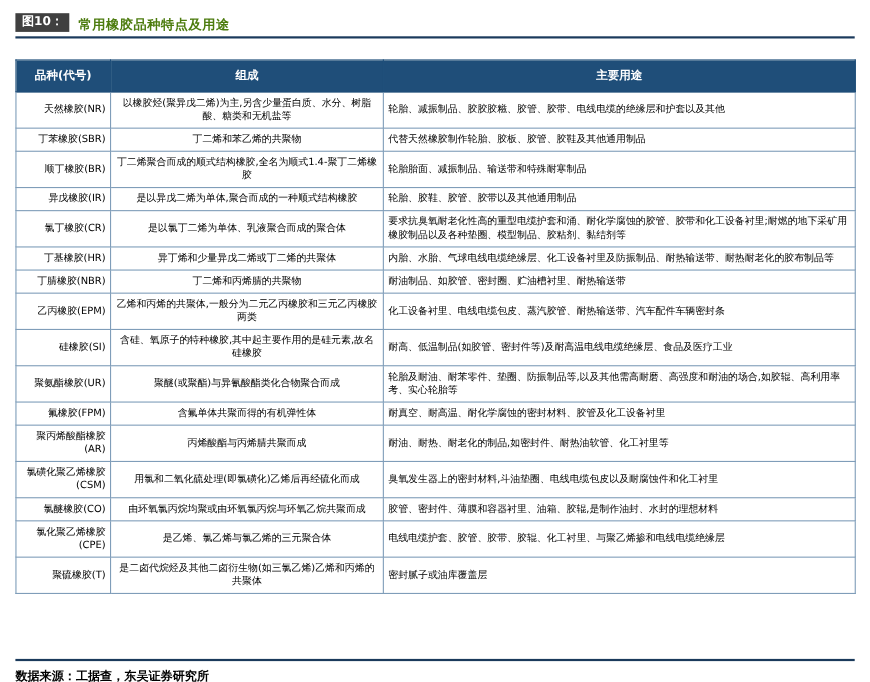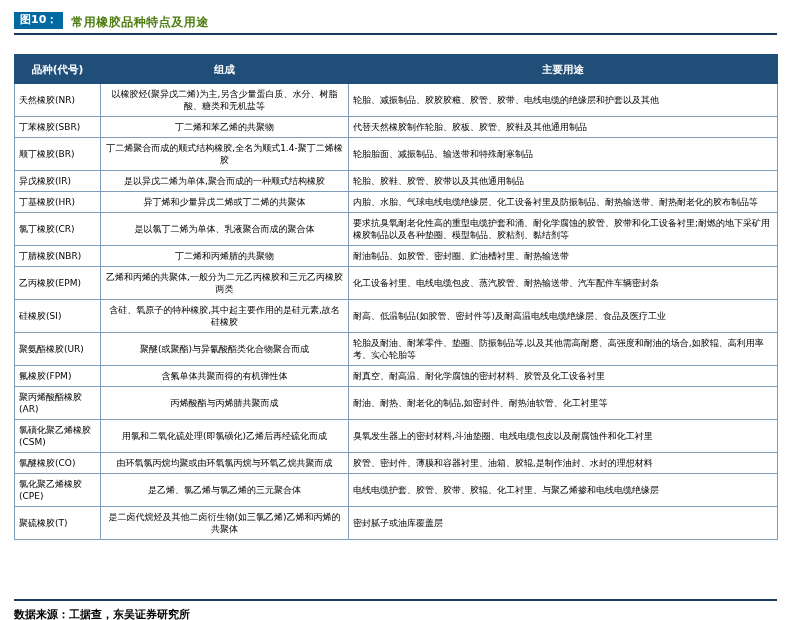--- a/index.html
+++ b/index.html
@@ -23,21 +23,21 @@
   }
   
   .title-wrap {
     margin-top: 12px;
     border-bottom: 2px solid #1b3a5c;
     padding-bottom: 4px;
     display: flex;
     align-items: flex-end;
   }
   .title-badge {
-    background: #0369a1;
+    background: #404040;
     color: #ffffff;
     font-size: 11px;
     font-weight: bold;
     padding: 2px 6px 3px 6px;
     line-height: 12px;
     white-space: nowrap;
   }
   .title-text {
     color: #4d7c0f;
     font-size: 12px;
@@ -65,21 +65,21 @@
   }
   table.maintable td {
     border: 1px solid #7f9db9;
     font-size: 9px;
     line-height: 12px;
     padding: 4px 4px;
     vertical-align: middle;
     color: #000000;
   }
   td.c-name {
-    text-align: left;
+    text-align: right;
     font-weight: normal;
     width: 86px;
   }
   td.c-comp {
     width: 246px;
     text-align: center;
   }
   td.c-use {
     text-align: left;
   }
@@ -137,30 +137,30 @@
         <td class="c-name">顺丁橡胶(BR)</td>
         <td class="c-comp">丁二烯聚合而成的顺式结构橡胶,全名为顺式1.4-聚丁二烯橡胶</td>
         <td class="c-use">轮胎胎面、减振制品、输送带和特殊耐寒制品</td>
       </tr>
       <tr>
         <td class="c-name">异戊橡胶(IR)</td>
         <td class="c-comp">是以异戊二烯为单体,聚合而成的一种顺式结构橡胶</td>
         <td class="c-use">轮胎、胶鞋、胶管、胶带以及其他通用制品</td>
       </tr>
       <tr>
+        <td class="c-name">氯丁橡胶(CR)</td>
+        <td class="c-comp">是以氯丁二烯为单体、乳液聚合而成的聚合体</td>
+        <td class="c-use">要求抗臭氧耐老化性高的重型电缆护套和涌、耐化学腐蚀的胶管、胶带和化工设备衬里;耐燃的地下采矿用橡胶制品以及各种垫圈、模型制品、胶粘剂、黏结剂等</td>
+      </tr>
+      <tr>
         <td class="c-name">丁基橡胶(HR)</td>
         <td class="c-comp">异丁烯和少量异戊二烯或丁二烯的共聚体</td>
         <td class="c-use">内胎、水胎、气球电线电缆绝缘层、化工设备衬里及防振制品、耐热输送带、耐热耐老化的胶布制品等</td>
       </tr>
       <tr>
-        <td class="c-name">氯丁橡胶(CR)</td>
-        <td class="c-comp">是以氯丁二烯为单体、乳液聚合而成的聚合体</td>
-        <td class="c-use">要求抗臭氧耐老化性高的重型电缆护套和涌、耐化学腐蚀的胶管、胶带和化工设备衬里;耐燃的地下采矿用橡胶制品以及各种垫圈、模型制品、胶粘剂、黏结剂等</td>
-      </tr>
-      <tr>
         <td class="c-name">丁腈橡胶(NBR)</td>
         <td class="c-comp">丁二烯和丙烯腈的共聚物</td>
         <td class="c-use">耐油制品、如胶管、密封圈、贮油槽衬里、耐热输送带</td>
       </tr>
       <tr>
         <td class="c-name">乙丙橡胶(EPM)</td>
         <td class="c-comp">乙烯和丙烯的共聚体,一般分为二元乙丙橡胶和三元乙丙橡胶两类</td>
         <td class="c-use">化工设备衬里、电线电缆包皮、蒸汽胶管、耐热输送带、汽车配件车辆密封条</td>
       </tr>
       <tr>

